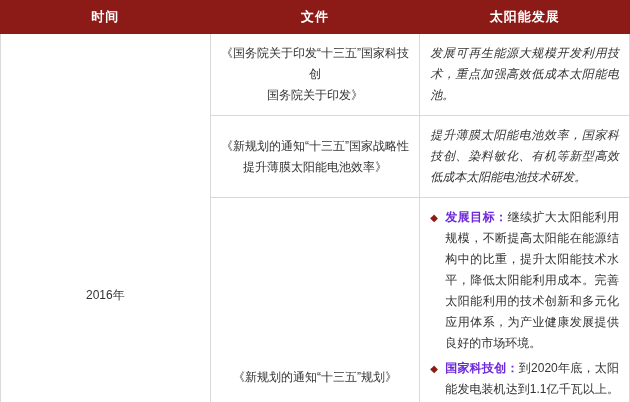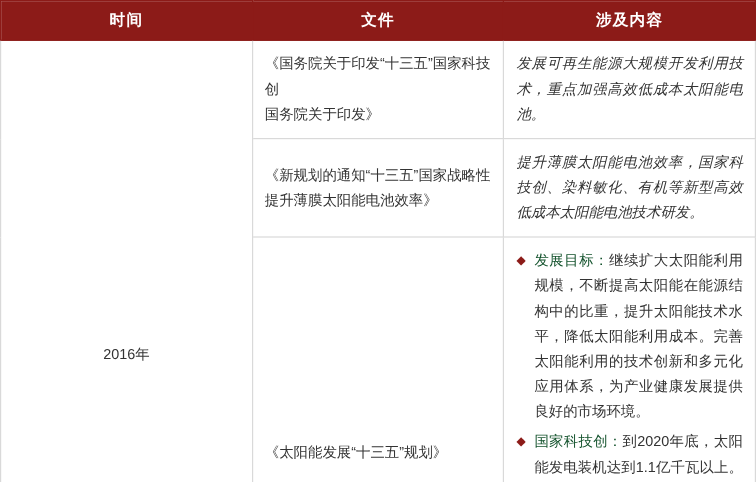--- a/index.html
+++ b/index.html
@@ -37,20 +37,21 @@
     color: #333333;
   }
   td.col-time {
     width: 84px;
     text-align: center;
     font-size: 12.5px;
     color: #333333;
   }
   td.col-doc {
     width: 224px;
+    text-align: center;
     font-size: 12.5px;
     color: #333333;
     margin-left: 32px;
   }
   td.col-content {
     width: 322px;
     text-align: left;
   }
   .content-para {
     margin: 0;
@@ -68,36 +69,36 @@
   }
   .bullet-icon {
     position: absolute;
     left: 0;
     top: 0;
     color: #8c1b18;
     font-size: 10px;
     line-height: 21px;
   }
   .strong-label {
-    font-weight: normal;
-    color: #14532d;
+    font-weight: bold;
+    color: #6d28d9;
   }
   .doc-line {
     display: block;
   }
 </style>
 </head>
 <body>
 
 <table class="policy-table">
   <thead>
     <tr>
       <th>时间</th>
       <th>文件</th>
-      <th>涉及内容</th>
+      <th>太阳能发展</th>
     </tr>
   </thead>
   <tbody>
     <tr>
       <td class="col-time" rowspan="3">2016年</td>
       <td class="col-doc">
         <span class="doc-line">《国务院关于印发“十三五”国家科技创</span>
         <span class="doc-line">国务院关于印发》</span>
       </td>
       <td class="col-content">
@@ -108,21 +109,21 @@
       <td class="col-doc">
         <span class="doc-line">《新规划的通知“十三五”国家战略性</span>
         <span class="doc-line">提升薄膜太阳能电池效率》</span>
       </td>
       <td class="col-content">
         <p class="content-para">提升薄膜太阳能电池效率，国家科技创、染料敏化、有机等新型高效低成本太阳能电池技术研发。</p>
       </td>
     </tr>
     <tr>
       <td class="col-doc">
-        <span class="doc-line">《太阳能发展“十三五”规划》</span>
+        <span class="doc-line">《新规划的通知“十三五”规划》</span>
       </td>
       <td class="col-content">
         <p class="bullet-para">
           <span class="bullet-icon">◆</span>
           <span class="strong-label">发展目标：</span><span>继续扩大太阳能利用规模，不断提高太阳能在能源结构中的比重，提升太阳能技术水平，降低太阳能利用成本。完善太阳能利用的技术创新和多元化应用体系，为产业健康发展提供良好的市场环境。</span>
         </p>
         <p class="bullet-para">
           <span class="bullet-icon">◆</span>
           <span class="strong-label">国家科技创：</span><span>到2020年底，太阳能发电装机达到1.1亿千瓦以上。其中，光伏发电装机达到1.05亿千瓦以上，在“十二五”基础上每年保持稳定的发展规模；太阳能热发电装机达到500万千瓦。太阳能热利用集热面积达到8亿平方米。到2020年，太阳能年利用量达到1.4亿吨标准煤以上。</span>
         </p>

